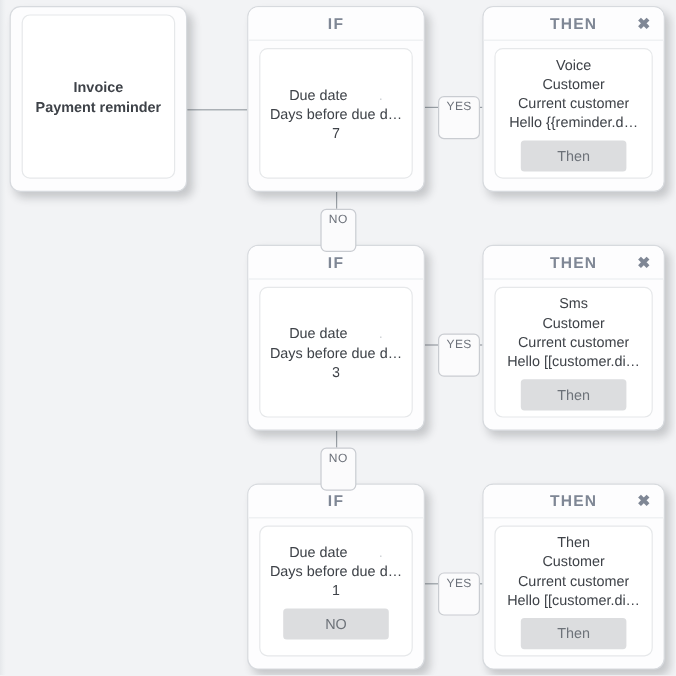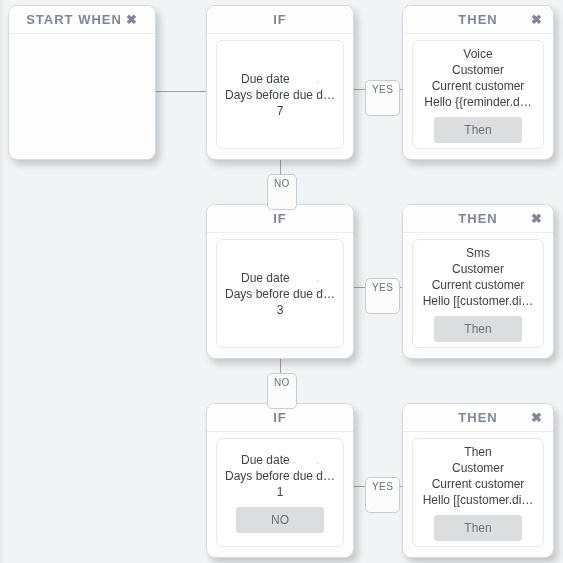--- a/index.html
+++ b/index.html
@@ -187,22 +187,23 @@
   <div class="conn h" style="left:393px; top:486px; width:9px;"></div>
 
   <div class="edge-label" style="left:365px; top:80px;">YES</div>
   <div class="edge-label" style="left:365px; top:278px;">YES</div>
   <div class="edge-label" style="left:365px; top:477px;">YES</div>
 
   <div class="edge-label" style="left:267px; top:174px;">NO</div>
   <div class="edge-label" style="left:267px; top:373px;">NO</div>
 
   <div class="node" id="n-start">
-    <div class="node-header">
-      <span class="title">START WHEN</span><span class="close-icon close-inline">✖</span>
+    <div class="node-body">
+      <div class="body-line bold">Invoice</div>
+      <div class="body-line bold">Payment reminder</div>
     </div>
   </div>
 
   <div class="node" id="n-if1">
     <div class="node-header">
       <span class="title">IF</span>
     </div>
     <div class="node-body">
       <div class="body-line"><span>Due date</span><span class="faint">.</span></div>
       <div class="body-line">Days before due d…</div>

